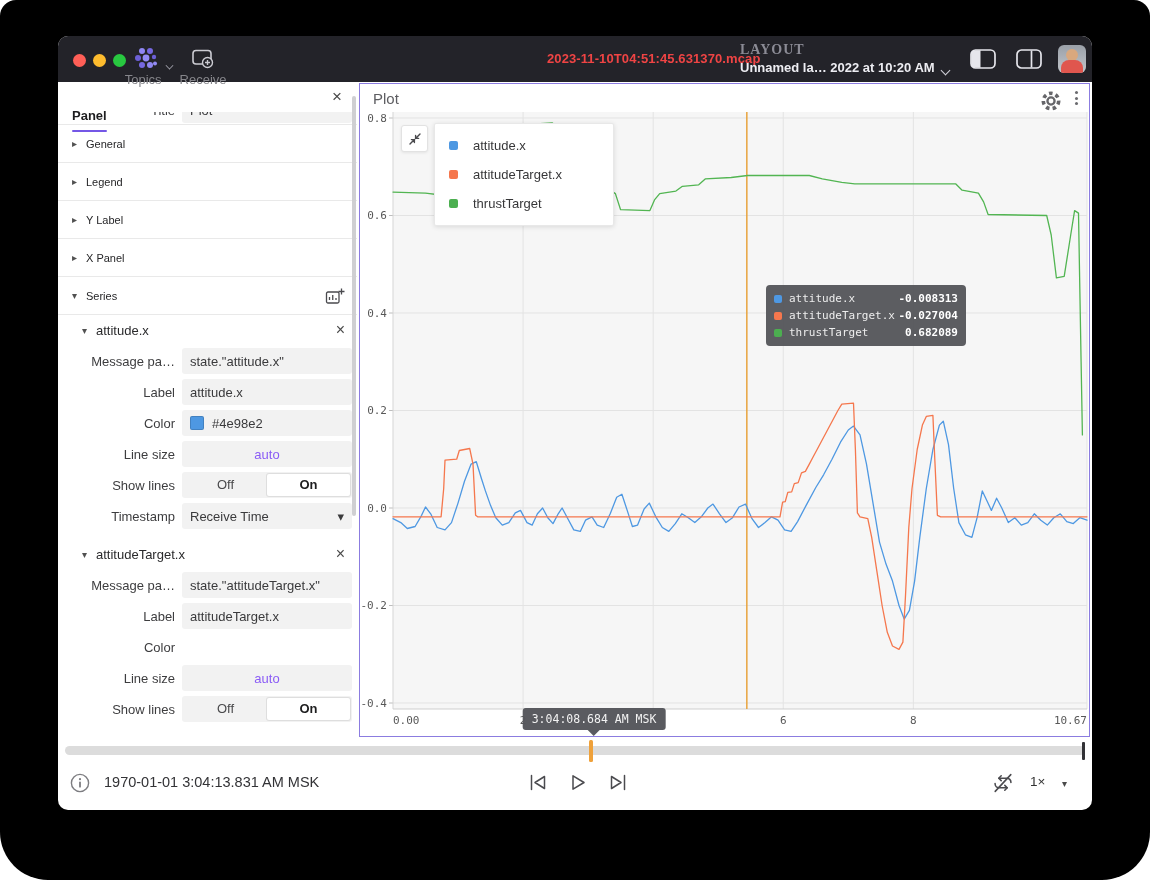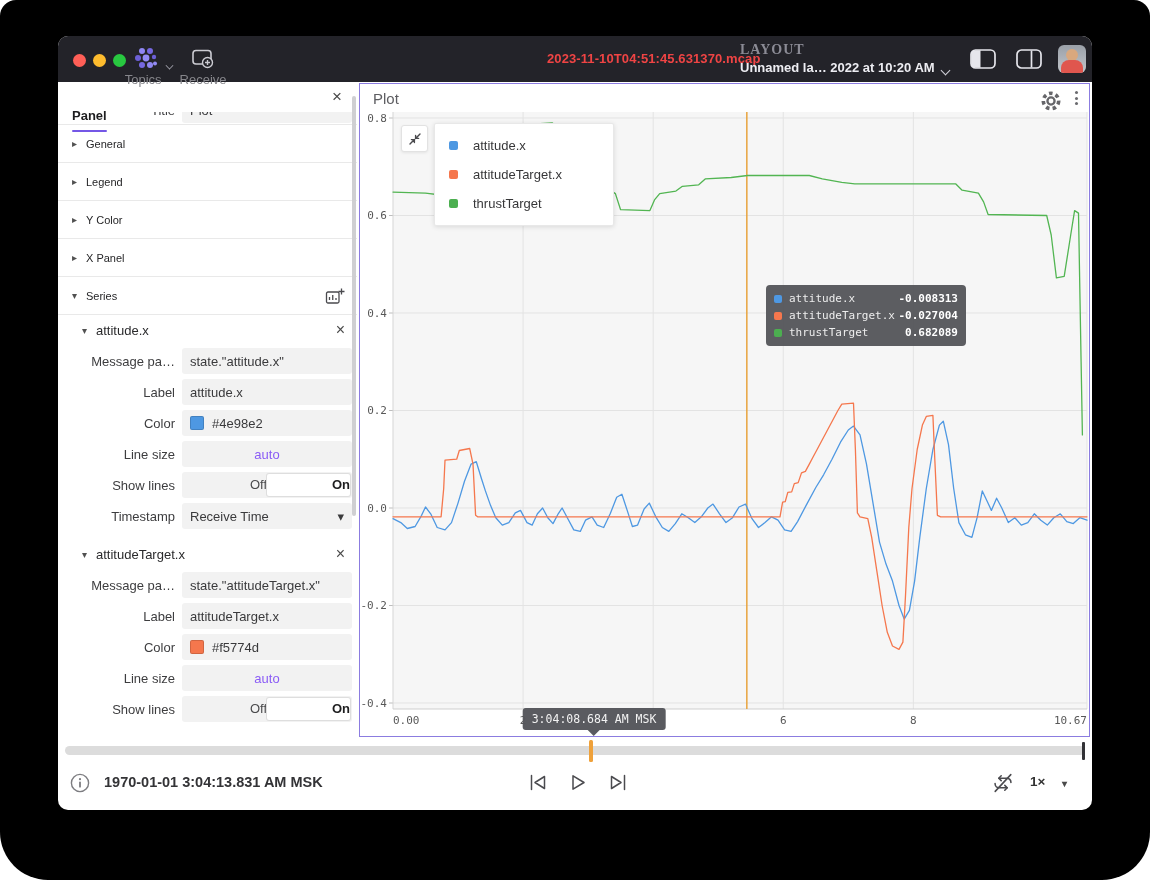--- a/index.html
+++ b/index.html
@@ -34,21 +34,21 @@
   .tab.active::after{content:"";position:absolute;left:0;right:0;bottom:-3px;height:2px;background:#7457e6;border-radius:1px;}
   .tab+.tab{margin-left:18px;}
   .sb-close{position:absolute;right:8px;top:3px;width:24px;height:24px;text-align:center;line-height:24px;font-size:17px;color:#4a4a4a;cursor:pointer;}
   .sb-viewport{position:absolute;left:0;top:30px;right:0;bottom:0;overflow:hidden;}
   .fieldrow{display:flex;align-items:center;margin:5px 5px 0 0;height:26px;}
   .fieldrow .flabel{width:117px;text-align:right;font-size:13px;color:#3d3d3f;white-space:nowrap;overflow:hidden;text-overflow:ellipsis;flex:none;}
   .fieldrow .fctrl{flex:1;margin-left:7px;height:26px;background:#f2f2f2;border-radius:3px;font-size:13px;color:#3a3a3c;display:flex;align-items:center;padding:0 8px;overflow:hidden;white-space:nowrap;}
   .fctrl.muted{justify-content:center;color:#8b5cf6;padding:0;}
   .fctrl.select{justify-content:space-between;cursor:pointer;}
   .fctrl.toggle{padding:0 2px;cursor:pointer;}
-  .seg{flex:1;text-align:right;line-height:22px;height:22px;border-radius:2px;color:#4a4a4c;}
+  .seg{flex:1;text-align:center;line-height:22px;height:22px;border-radius:2px;color:#4a4a4c;}
   .seg.sel{background:#fff;box-shadow:0 0 0 1px #dedede;font-weight:700;color:#1e1e1f;}
   .swatch{width:14px;height:14px;border-radius:2px;margin-right:8px;flex:none;border:1px solid rgba(0,0,0,.15);}
   .row-title{margin-top:-16px;height:28px;}
   .sections{border-top:1px solid #e9e9e9;margin-top:0;}
   .section-row{height:38px;display:flex;align-items:center;border-bottom:1px solid #e9e9e9;cursor:pointer;}
   .section-row .caret{width:12px;margin-left:14px;font-size:10px;color:#515151;}
   .section-row .slabel{font-size:11px;color:#252527;font-weight:500;margin-left:2px;flex:1;}
   .section-row .addchart{margin-right:12px;width:20px;height:18px;cursor:pointer;}
   .subheader{height:26px;display:flex;align-items:center;margin-top:2px;}
   .subheader .caret{width:12px;margin-left:24px;font-size:10px;color:#515151;}
@@ -72,21 +72,21 @@
   .ht-row{display:flex;align-items:center;height:17px;}
   .ht-row .sq{width:8px;height:8px;border-radius:2px;margin-right:7px;flex:none;}
   .ht-row .n{flex:1;font-family:"DejaVu Sans Mono",monospace;font-size:11px;color:#ededed;}
   .ht-row .v{font-family:"DejaVu Sans Mono",monospace;font-size:11px;color:#fff;font-weight:700;}
   
   .time-tooltip{position:absolute;left:536px;top:672px;transform:translateX(-50%);background:rgba(85,86,91,.97);color:#f2f2f2;font-family:"DejaVu Sans Mono",monospace;font-size:11.5px;padding:4px 9px;border-radius:3px;white-space:nowrap;z-index:8;}
   .time-tooltip::after{content:"";position:absolute;left:50%;top:100%;transform:translateX(-50%);border:6px solid transparent;border-top-color:rgba(85,86,91,.97);border-bottom-width:0;}
   .scrubber{position:absolute;left:7px;top:710px;width:1020px;height:9px;background:#dcdcdc;border-radius:5px;cursor:pointer;}
   .scrub-playhead{position:absolute;left:531px;top:704px;width:4px;height:22px;background:#efa13a;border-radius:1.5px;cursor:grab;z-index:9;}
   .scrub-end{position:absolute;left:1024px;top:706px;width:3px;height:18px;background:#323236;border-radius:1px;}
-  .controls{position:absolute;left:0;top:729px;width:100%;height:38px;font-weight:bold;}
+  .controls{position:absolute;left:0;top:729px;width:100%;height:38px;}
   .info-btn{position:absolute;left:12px;top:8px;width:20px;height:20px;cursor:pointer;}
   .pb-time{position:absolute;left:46px;top:9px;font-size:14.5px;color:#333336;}
   .transport{position:absolute;left:467px;top:4px;display:flex;gap:14px;}
   .tbtn{width:26px;height:26px;display:flex;align-items:center;justify-content:center;cursor:pointer;}
   .loop-btn{position:absolute;left:933px;top:6px;width:24px;height:24px;cursor:pointer;}
   .speed{position:absolute;left:972px;top:9px;font-size:13.5px;color:#333;cursor:pointer;}
   .speed-caret{position:absolute;left:1004px;top:13px;font-size:10px;color:#4a4a4a;cursor:pointer;}
   svg text{font-family:"DejaVu Sans Mono",monospace;}
 </style>
 </head>
@@ -162,21 +162,21 @@
             <div class="section-row">
               <span class="caret">▸</span>
               <span class="slabel">General</span>
             </div>
             <div class="section-row">
               <span class="caret">▸</span>
               <span class="slabel">Legend</span>
             </div>
             <div class="section-row">
               <span class="caret">▸</span>
-              <span class="slabel">Y Color</span>
+              <span class="slabel">Y Label</span>
             </div>
             <div class="section-row">
               <span class="caret">▸</span>
               <span class="slabel">X Panel</span>
             </div>
             <div class="section-row">
               <span class="caret">▾</span>
               <span class="slabel">Series</span>
               <span class="addchart"><svg width="20" height="18" viewBox="0 0 20 18">
                   <g stroke="#4a4a4e" stroke-width="1.3" fill="none">
@@ -232,24 +232,20 @@
             <div class="fieldrow">
               <span class="flabel">Message pa…</span>
               <span class="fctrl">state."attitudeTarget.x"</span>
             </div>
             <div class="fieldrow">
               <span class="flabel">Label</span>
               <span class="fctrl">attitudeTarget.x</span>
             </div>
             <div class="fieldrow">
               <span class="flabel">Color</span>
-              <span class="fctrl">
-                <span class="swatch" style="background: rgb(245, 119, 77);"></span>
-                <span>#f5774d</span>
-              </span>
             </div>
             <div class="fieldrow">
               <span class="flabel">Line size</span>
               <span class="fctrl muted">auto</span>
             </div>
             <div class="fieldrow">
               <span class="flabel">Show lines</span>
               <span class="fctrl toggle">
                 <span class="seg">Off</span>
                 <span class="seg sel">On</span>

